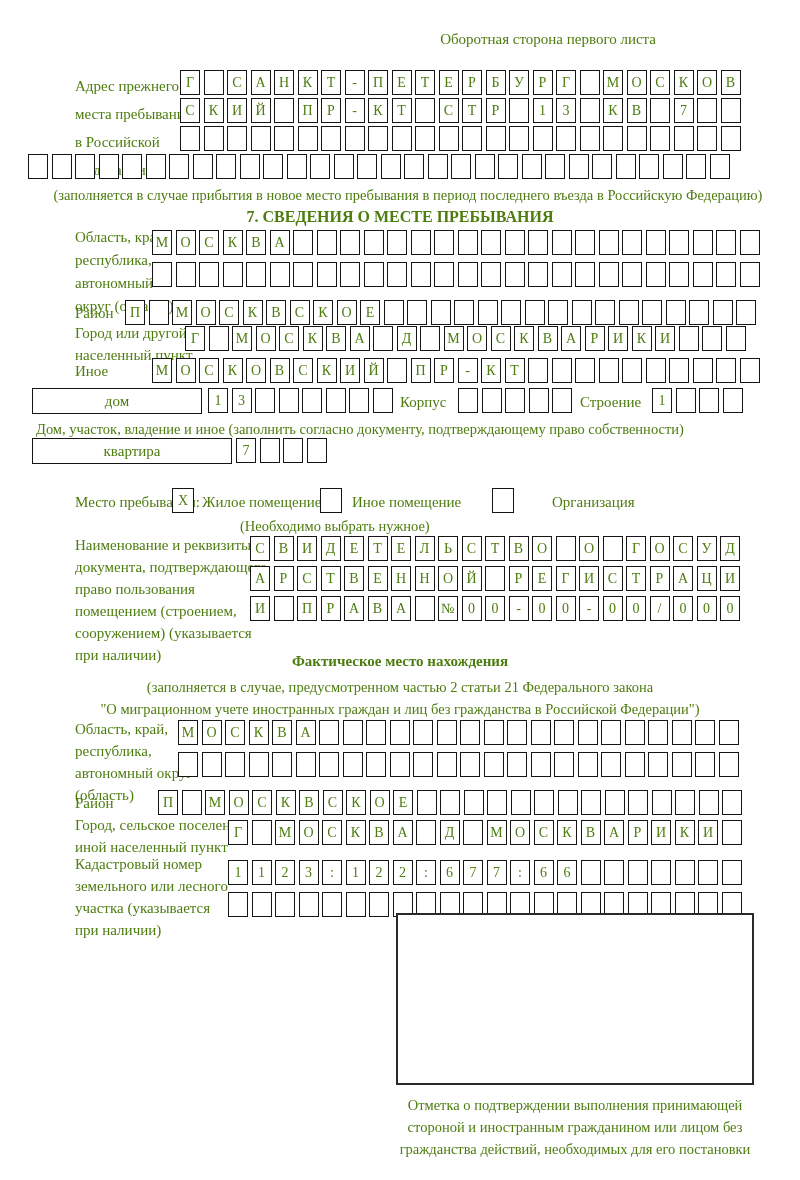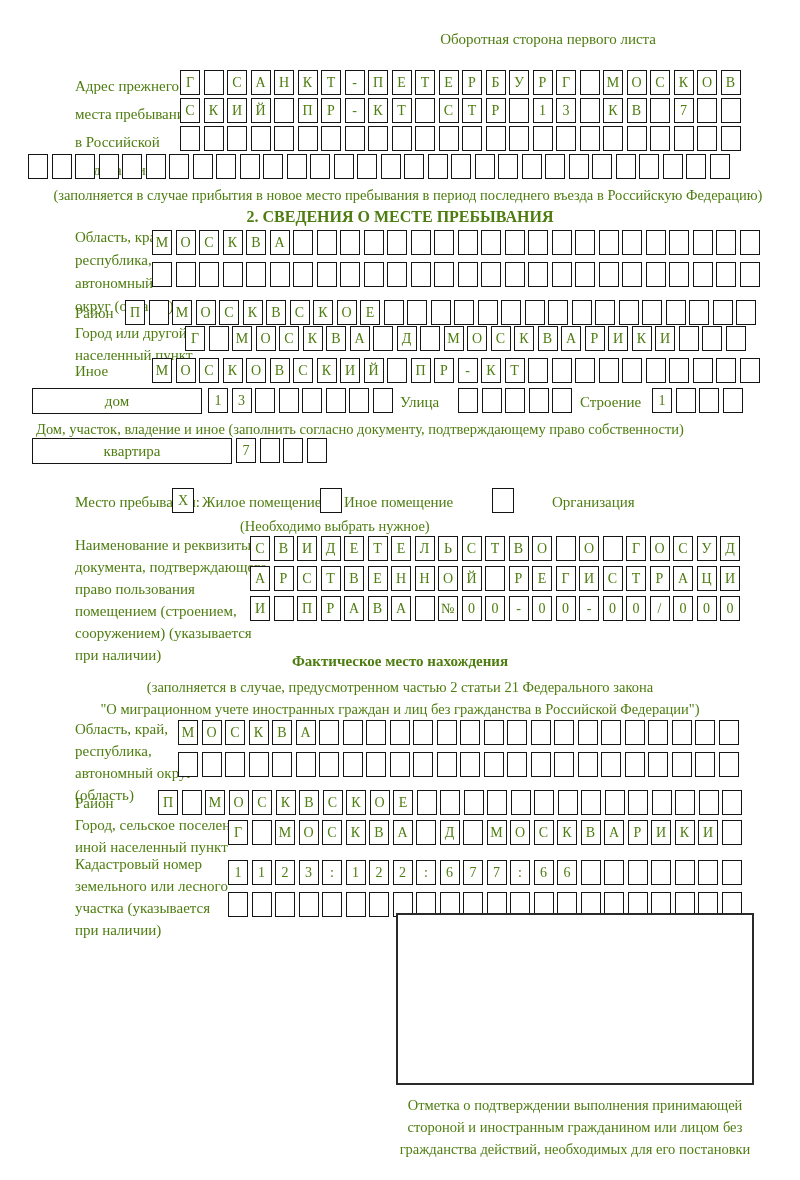--- a/index.html
+++ b/index.html
@@ -138,21 +138,21 @@
       <span class="cell"></span>
       <span class="cell"></span>
       <span class="cell"></span>
       <span class="cell"></span>
       <span class="cell"></span>
       <span class="cell"></span>
       <span class="cell"></span>
     </div>
   <div class="lbl center small" style="top:176px;padding-left:8px;">(заполняется в случае прибытия в новое место пребывания в период последнего въезда в Российскую Федерацию)</div>
 
-  <div class="lbl center bold" style="top:198px;font-size:16px;">2. СВЕДЕНИЯ О МЕСТЕ ПРЕБЫВАНИЯ</div>
+  <div class="lbl center bold" style="top:198px;font-size:16px;">7. СВЕДЕНИЯ О МЕСТЕ ПРЕБЫВАНИЯ</div>
 
   <div class="lbl" style="left:75px;top:218px;line-height:23px;white-space:normal;width:160px;">
     <div>Область, край,</div>
     <div>республика,</div>
     <div>автономный</div>
     <div>округ (область)</div>
   </div>
   <div class="cellrow" style="left:152px;top:222px;">
       <span class="cell">М</span>
       <span class="cell">О</span>
@@ -306,21 +306,21 @@
   <div class="cellrow" style="left:208px;top:380px;">
       <span class="cell">1</span>
       <span class="cell">3</span>
       <span class="cell"></span>
       <span class="cell"></span>
       <span class="cell"></span>
       <span class="cell"></span>
       <span class="cell"></span>
       <span class="cell"></span>
     </div>
-  <div class="lbl" style="left:400px;top:383px;">Улица</div>
+  <div class="lbl" style="left:400px;top:383px;">Корпус</div>
   <div class="cellrow" style="left:458px;top:380px;">
       <span class="cell"></span>
       <span class="cell"></span>
       <span class="cell"></span>
       <span class="cell"></span>
       <span class="cell"></span>
     </div>
   <div class="lbl" style="left:580px;top:383px;">Строение</div>
   <div class="cellrow" style="left:652px;top:380px;">
       <span class="cell">1</span>
@@ -335,21 +335,21 @@
       <span class="cell">7</span>
       <span class="cell"></span>
       <span class="cell"></span>
       <span class="cell"></span>
     </div>
 
   <div class="lbl" style="left:75px;top:483px;">Место пребывания:</div>
   <div class="checkbox" style="left:172px;top:480px;">X</div>
   <div class="lbl" style="left:202px;top:483px;">Жилое помещение</div>
   <div class="checkbox" style="left:320px;top:480px;"></div>
-  <div class="lbl" style="left:344px;top:483px;">Иное помещение</div>
+  <div class="lbl" style="left:352px;top:483px;">Иное помещение</div>
   <div class="checkbox" style="left:492px;top:480px;"></div>
   <div class="lbl" style="left:552px;top:483px;">Организация</div>
   <div class="lbl small" style="left:240px;top:507px;">(Необходимо выбрать нужное)</div>
 
   <div class="lbl" style="left:75px;top:526px;line-height:22px;white-space:normal;width:200px;">
     <div>Наименование и реквизиты</div>
     <div>документа, подтверждающего</div>
     <div>право пользования</div>
     <div>помещением (строением,</div>
     <div>сооружением) (указывается</div>

